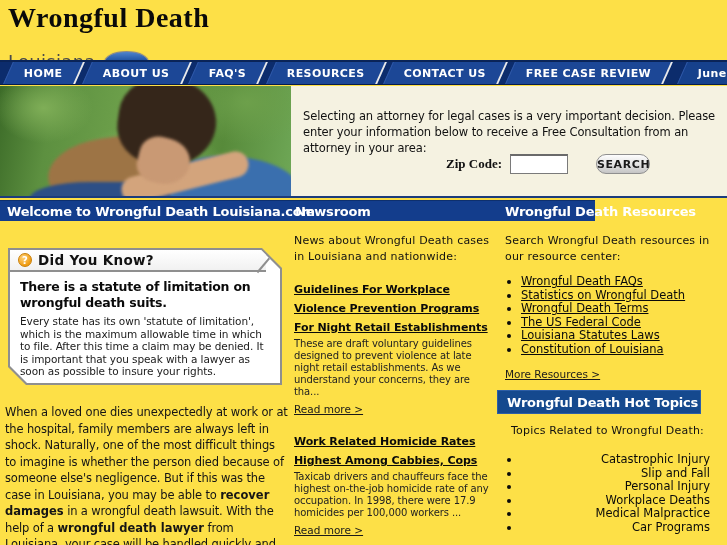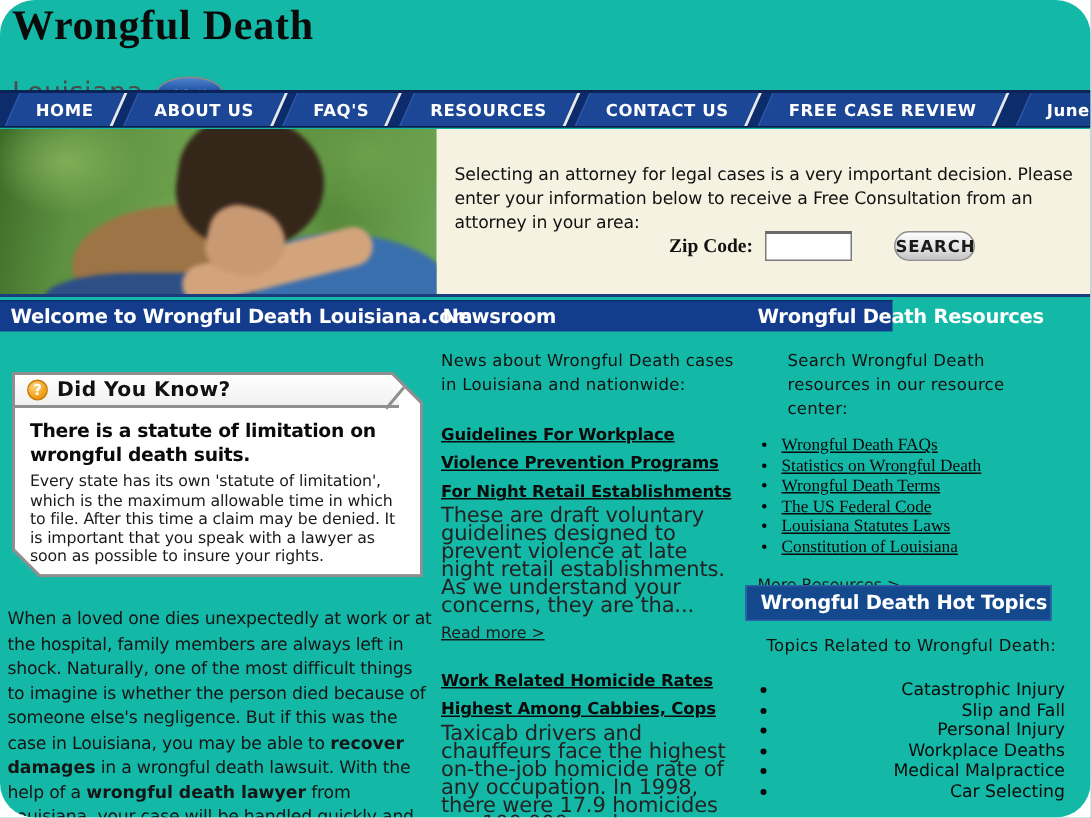--- a/index.html
+++ b/index.html
@@ -1,17 +1,17 @@
 <!DOCTYPE html>
 <html><head>
 <meta charset="utf-8">
 <style>
   * { box-sizing: border-box; margin: 0; padding: 0; }
   html,body { width:727px; height:545px; background:#fff; font-family:"DejaVu Sans", sans-serif; }
-  .page { position:relative; width:727px; height:545px; overflow:hidden; background:#14b8a6;border-radius:23px; }
+  .page { position:relative; width:727px; height:545px; overflow:hidden; background:#fde047; }
 
   
   .logo { position:absolute; left:8px; top:2px; cursor:pointer; }
   .logo-title { font-family:"Liberation Serif", serif; font-weight:bold; font-size:28px; color:#0a0a0a; letter-spacing:.5px; }
   .logo-sub { display:flex; align-items:flex-start; margin-top:17px; }
   .logo-sub-text { font-size:18px; color:#4b4b4b; letter-spacing:.3px; }
   .com-badge { display:inline-block; margin-left:2px; background:linear-gradient(#4f83cc 0%, #1c4fa0 45%, #0d3076 100%);
     color:#fff; font-weight:bold; font-size:11px; padding:4px 9px; border-radius:50%; border:1px solid #8b8b8b;
     box-shadow:0 1px 2px rgba(0,0,0,.4); }
 
@@ -70,28 +70,28 @@
 
   
   .intro-par { position:absolute; left:5px; top:404px; width:283px; font-size:11.5px; line-height:16.5px; color:#151515; letter-spacing:-.15px; }
   .intro-par b { letter-spacing:0; }
 
   
   .col-news { position:absolute; left:294px; top:233px; width:201px; }
   .news-intro { font-size:11px; line-height:16px; color:#111; letter-spacing:.2px; }
   .article { margin-top:13px; }
   .article-title { display:inline; font-size:11px; font-weight:bold; color:#0a0a0a; text-decoration:underline; line-height:13.5px; letter-spacing:-.1px; cursor:pointer; }
-  .article-excerpt { margin-top:3px; font-size:14px; line-height:12px; color:#222; letter-spacing:-.1px; }
+  .article-excerpt { margin-top:3px; font-size:10px; line-height:12px; color:#222; letter-spacing:-.1px; }
   .read-more { display:inline-block; margin-top:2px; font-size:10.5px; color:#1a1a1a; text-decoration:underline; cursor:pointer; }
 
   
   .col-res { position:absolute; left:505px; top:233px; width:205px; }
-  .res-intro { font-size:11px; line-height:16px; color:#111; letter-spacing:.2px;margin-left:20px; }
+  .res-intro { font-size:11px; line-height:16px; color:#111; letter-spacing:.2px; }
   .res-list { margin:10px 0 0 16px; }
-  .res-list li { font-size:11.5px; line-height:13.5px; color:#0a0a0a;font-family:Liberation Serif, serif; }
+  .res-list li { font-size:11.5px; line-height:13.5px; color:#0a0a0a; }
   .res-list a { color:#0a0a0a; text-decoration:underline; cursor:pointer; }
   .more-link { display:inline-block; margin-top:12px; font-size:10.5px; color:#1a1a1a; text-decoration:underline; cursor:pointer; }
 
   
   .hot-bar { position:absolute; left:497px; top:390px; width:204px; height:24px; background:#15498e; border:1px solid #2d5ea6;
     display:flex; align-items:center; padding-left:9px; }
   .hot-bar span { color:#fff; font-size:13px; font-weight:bold; letter-spacing:-.2px; }
   .hot-body { position:absolute; left:505px; top:424px; width:205px; }
   .hot-intro { font-size:11px; color:#111; letter-spacing:.2px;text-align:center; }
   .hot-list { margin:16px 0 0 16px;text-align:right; }
@@ -209,17 +209,17 @@
     <span>Wrongful Death Hot Topics</span>
   </div>
   <div class="hot-body">
     <div class="hot-intro">Topics Related to Wrongful Death:</div>
     <ul class="hot-list">
       <li>Catastrophic Injury</li>
       <li>Slip and Fall</li>
       <li>Personal Injury</li>
       <li>Workplace Deaths</li>
       <li>Medical Malpractice</li>
-      <li>Car Selecting</li>
+      <li>Car Programs</li>
     </ul>
   </div>
 
 </div>
 
 </body></html>

